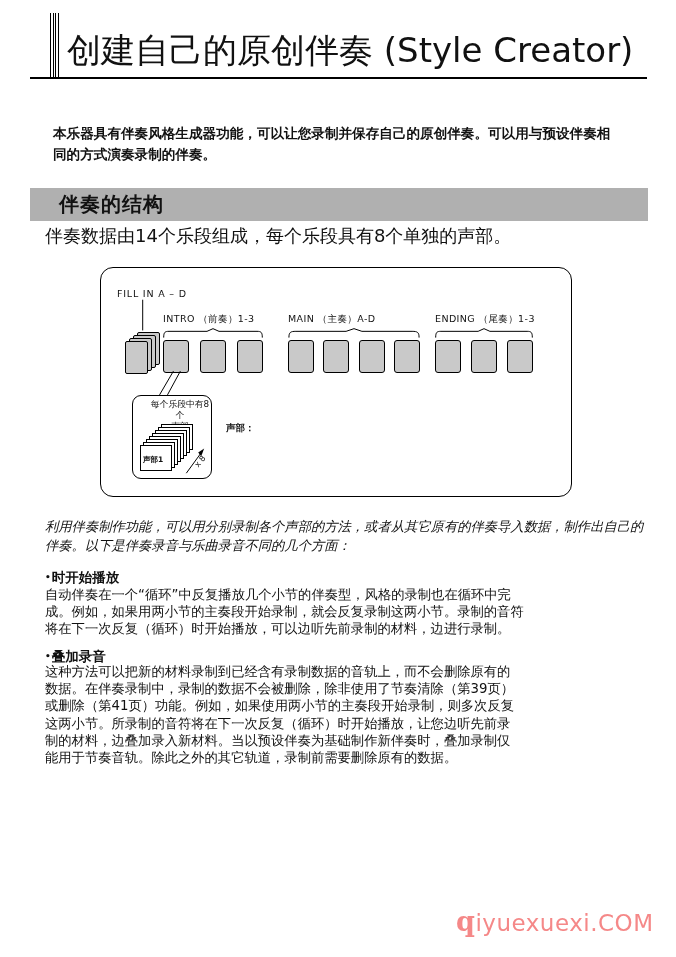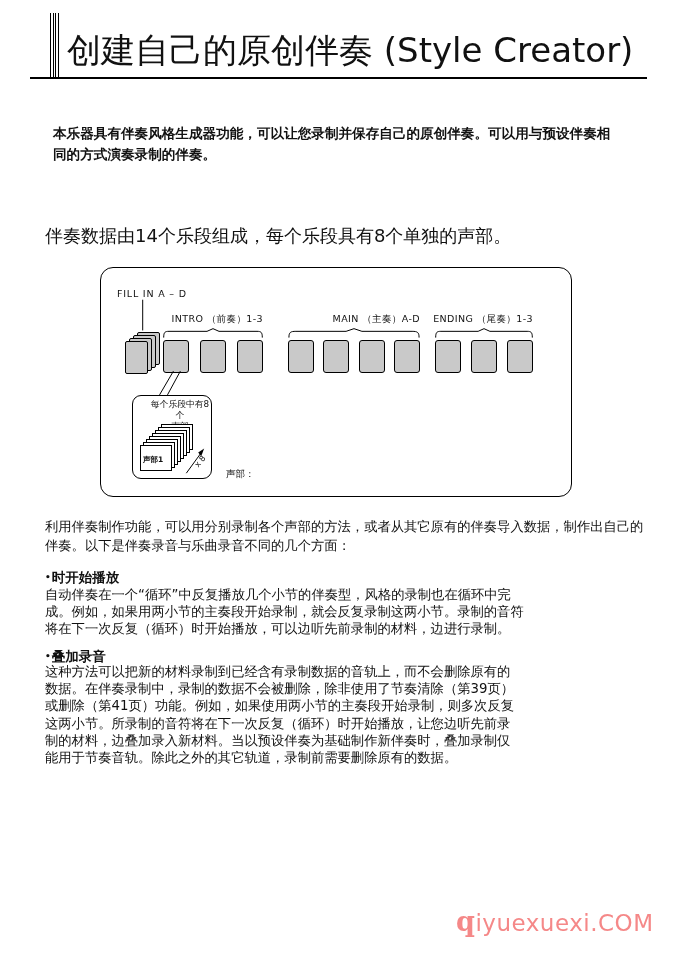--- a/index.html
+++ b/index.html
@@ -26,44 +26,44 @@
   .section-bar span{font-size:20px; font-weight:bold; letter-spacing:1px;}
   .lead{left:45px; top:227px; margin:0; font-size:18px; line-height:18px;}
 
   
   .diagram{left:100px; top:267px; width:472px; height:230px;
     border:1.5px solid #000; border-radius:13px; box-sizing:border-box;}
   .fill-label{left:16px; top:20px; font-size:9.5px; letter-spacing:0.8px; white-space:nowrap;}
   .sq{background:var(--sqfill,#c9c9c9); border:1px solid #000; border-radius:3px; box-sizing:border-box;}
   .fill-stack{left:24px; top:64px; width:35px; height:42px;}
   .fill-stack .sq{border-radius:2px;}
-  .group{position:absolute; top:45px; display:flex; flex-direction:column; align-items:flex-end;}
+  .group{position:absolute; top:45px; display:flex; flex-direction:column; align-items:flex-start;}
   .g-intro{left:62px; width:100px;}
   .g-main {left:187px; width:132px;}
   .g-end  {left:334px; width:98px;}
   .g-label{font-size:9.5px; line-height:12px; white-space:nowrap; letter-spacing:0.4px;}
   .brace{display:block; width:100%; height:10px; margin-top:3px;}
   .g-squares{display:flex; justify-content:space-between; width:100%; margin-top:2px; height:33px;}
   .g-squares .sq{width:26px; height:33px;}
   .callout{left:31px; top:127px; width:80px; height:84px; background:#fff;
     border:1.5px solid #000; border-radius:9px; box-sizing:border-box;}
   .callout-text{margin-top:3px; text-align:center; font-size:8.8px; line-height:11px; white-space:pre-line;margin-left:16px;}
   .parts-stack{position:absolute; left:7px; top:28px; width:53px; height:48px;}
   .parts-stack .sq{background:#fff; border-radius:0;}
   .front-label{position:absolute; left:2px; top:9px; font-size:7.5px; font-weight:bold; white-space:nowrap;}
   .x8{position:absolute; right:5px; bottom:12px; font-size:8px; transform:rotate(-50deg); white-space:nowrap;}
   .parts-line{left:125px; top:154px; display:flex; font-size:9.5px; line-height:12.5px;}
-  .parts-label{margin-right:9px; font-weight:normal; white-space:nowrap;margin-top:46px;}
+  .parts-label{margin-right:9px; font-weight:bold; white-space:nowrap;}
   .parts-value{white-space:pre-line;}
   .overlay{position:absolute; left:0; top:0; width:100%; height:100%; pointer-events:none;}
   .ln{stroke:#000; stroke-width:1; fill:none;}
 
   
   .body-para{left:45px; margin:0; width:612px; font-size:13.3px; white-space:pre-line;}
-  .p1{top:517px; line-height:19px;}
+  .p1{top:517px; line-height:19px;font-style:italic;}
   .sub{position:absolute; left:45px; margin:0; font-size:13.5px; font-weight:bold;}
   .sub .bullet{font-size:9px; vertical-align:2px; margin-right:1px;}
   .sub-loop{top:569px;}
   .p-loop{top:586px; line-height:17.2px;}
   .sub-over{top:648px;}
   .p-over{top:663px; line-height:17.2px;}
 
   
   .watermark{left:456px; top:906px; font-size:23px; color:var(--wm,#f58888);
     letter-spacing:0.5px; white-space:nowrap;}
@@ -74,20 +74,23 @@
 
 <div class="page" style="--bar: #b0b0b0; --sqfill: #c9c9c9; --wm: #f58888;">
 
   <div class="abs deco-lines"></div>
   <h1 class="abs title">创建自己的原创伴奏 (Style Creator)</h1>
   <div class="abs title-rule"></div>
 
   <p class="abs intro">本乐器具有伴奏风格生成器功能，可以让您录制并保存自己的原创伴奏。可以用与预设伴奏相
 同的方式演奏录制的伴奏。</p>
 
+  <div class="abs section-bar">
+    <span>伴奏的结构</span>
+  </div>
   <p class="abs lead">伴奏数据由14个乐段组成，每个乐段具有8个单独的声部。</p>
 
   <div class="abs diagram">
     <div class="abs fill-label">FILL IN A – D</div>
     <div class="abs fill-stack">
         <div class="sq" style="position: absolute; left: 12px; top: 0px; width: 23px; height: 33px;"></div>
         <div class="sq" style="position: absolute; left: 8px; top: 3px; width: 23px; height: 33px;"></div>
         <div class="sq" style="position: absolute; left: 4px; top: 6px; width: 23px; height: 33px;"></div>
         <div class="sq" style="position: absolute; left: 0px; top: 9px; width: 23px; height: 33px;"></div>
       </div>

